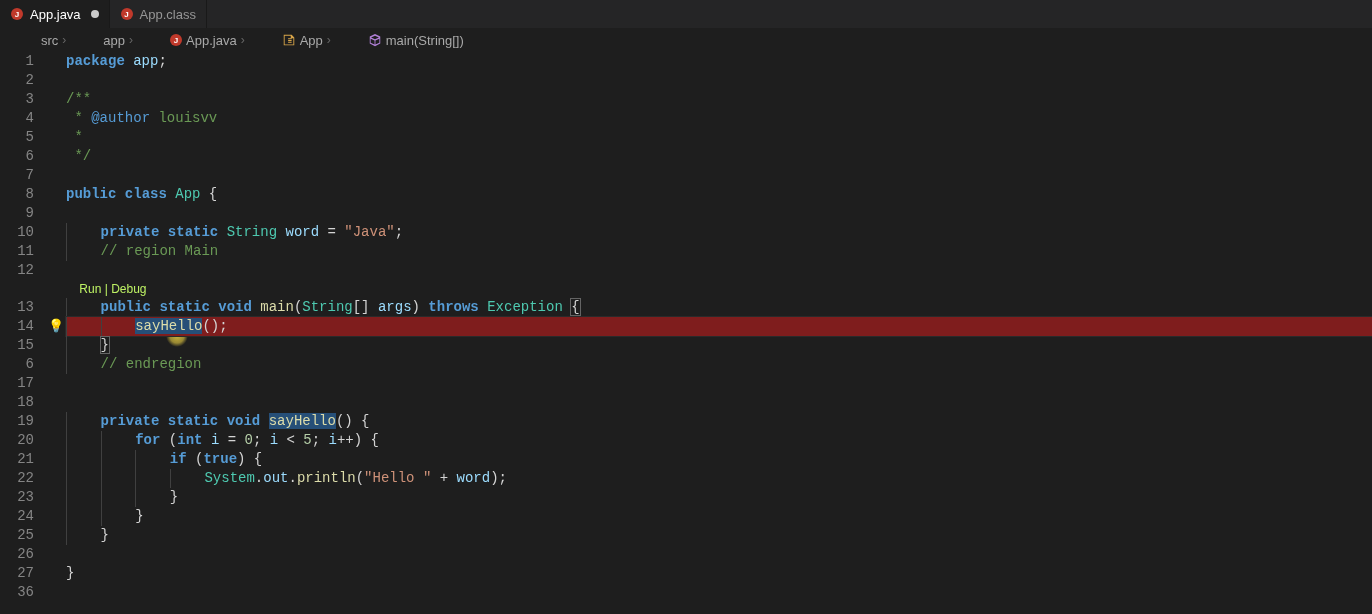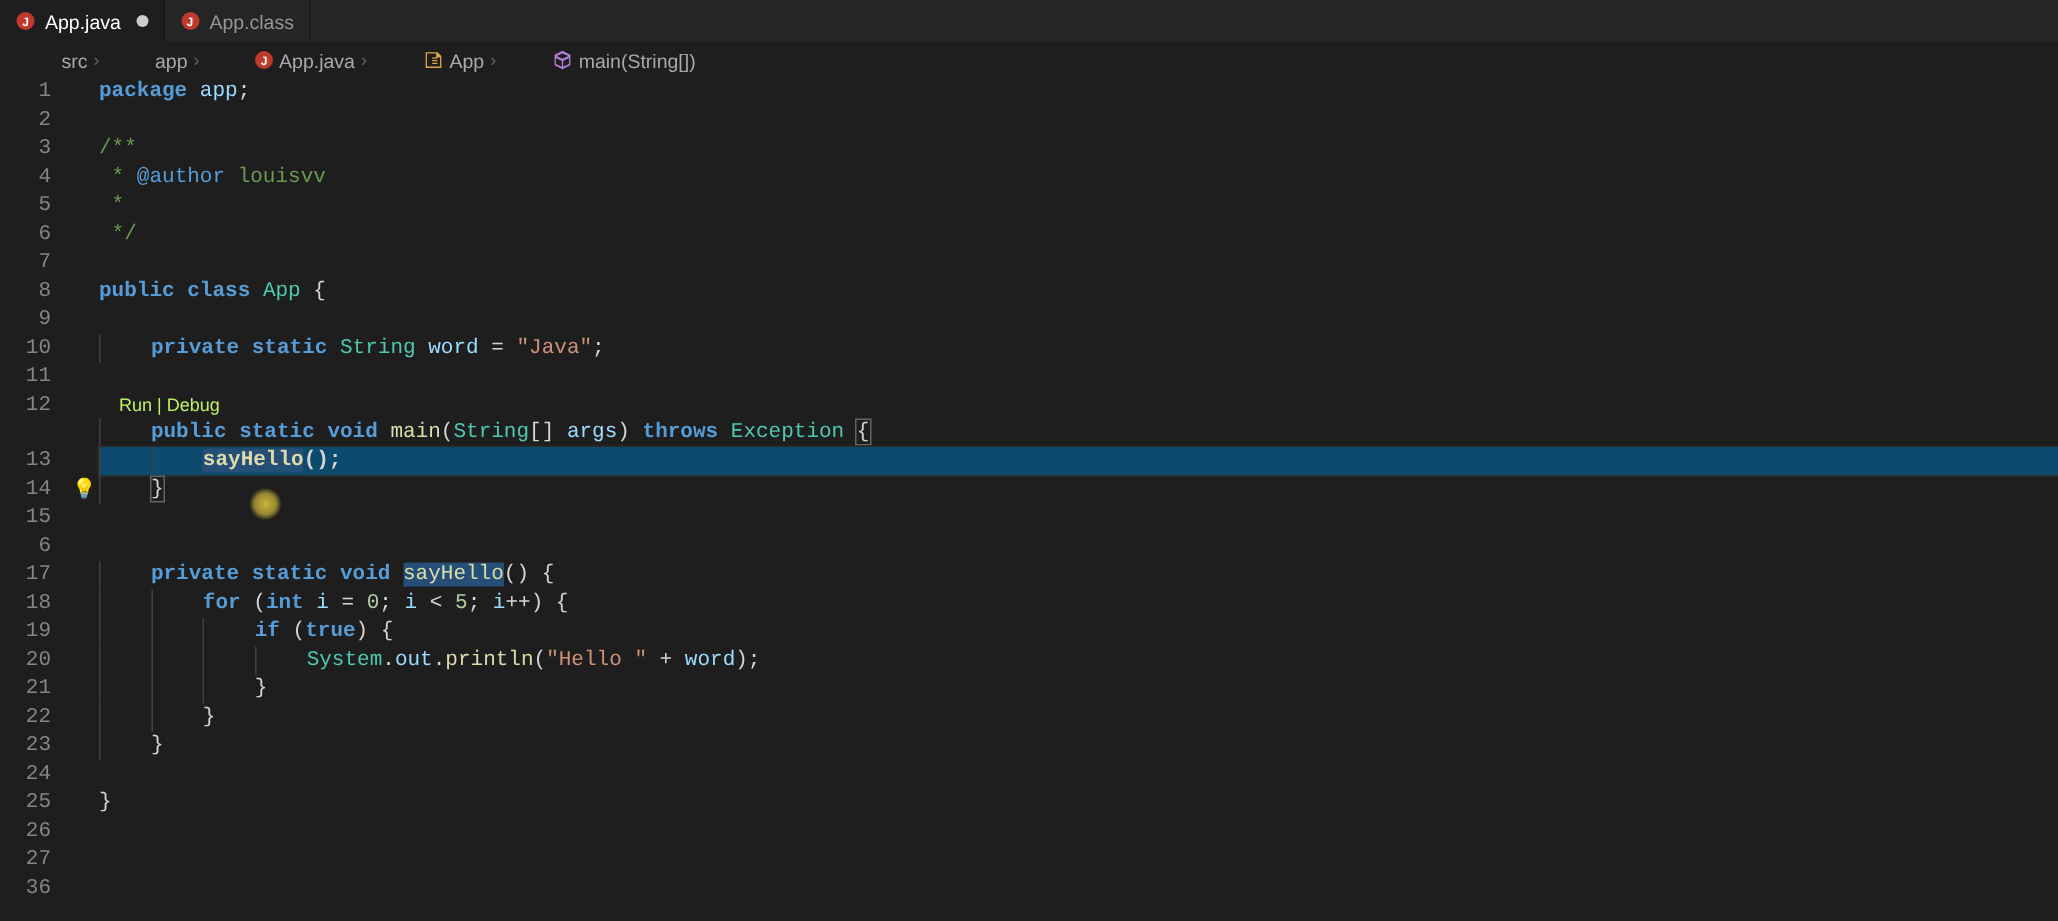--- a/index.html
+++ b/index.html
@@ -110,23 +110,22 @@
 .code {
   flex: 1;
   position: relative;
 }
 .code-line {
   height: 19px;
   white-space: pre;
   position: relative;
 }
 .code-line.highlighted {
-  background: #0c4a6e;
+  background: #7f1d1d;
   outline: 1px solid #2a2a2a;
-  font-weight: bold;
 }
 .codelens {
   height: 18px;
   font-size: 12px;
   color: #bef264;
   font-family: Liberation Sans, sans-serif;
   white-space: pre;
 }
 .indent-guide {
   display: inline-block;
@@ -281,25 +280,27 @@
   <div class="code-line"><span class="kw">package</span><span class="plain"> </span><span class="var">app</span><span class="plain">;</span></div>
       <div class="code-line"></div>
       <div class="code-line"><span class="doc">/**</span></div>
       <div class="code-line"><span class="doc"> * </span><span class="doctag">@author</span><span class="doc"> louisvv</span></div>
       <div class="code-line"><span class="doc"> *</span></div>
       <div class="code-line"><span class="doc"> */</span></div>
       <div class="code-line"></div>
       <div class="code-line"><span class="kw">public</span><span class="plain"> </span><span class="kw">class</span><span class="plain"> </span><span class="type">App</span><span class="plain"> {</span></div>
       <div class="code-line"></div>
       <div class="code-line"><span class="indent-guide">    </span><span class="kw">private</span><span class="plain"> </span><span class="kw">static</span><span class="plain"> </span><span class="type">String</span><span class="plain"> </span><span class="var">word</span><span class="plain"> = </span><span class="str">"Java"</span><span class="plain">;</span></div>
+      <div class="code-line"><span class="indent-guide">    </span><span class="cmt">// region Main</span></div>
       <div class="code-line"></div>
       <div class="codelens">    <span>Run</span> | <span>Debug</span></div>
       <div class="code-line"><span class="indent-guide">    </span><span class="kw">public</span><span class="plain"> </span><span class="kw">static</span><span class="plain"> </span><span class="kw">void</span><span class="plain"> </span><span class="fn">main</span><span class="plain">(</span><span class="type">String</span><span class="plain">[] </span><span class="var">args</span><span class="plain">) </span><span class="kw">throws</span><span class="plain"> </span><span class="type">Exception</span><span class="plain"> </span><span class="plain box">{</span></div>
       <div class="code-line highlighted"><span class="indent-guide">    </span><span class="indent-guide">    </span><span class="fn sel">sayHello</span><span class="plain">();</span></div>
       <div class="code-line"><span class="indent-guide">    </span><span class="plain box">}</span></div>
+      <div class="code-line"><span class="indent-guide">    </span><span class="cmt">// endregion</span></div>
       <div class="code-line"></div>
       <div class="code-line"></div>
       <div class="code-line"><span class="indent-guide">    </span><span class="kw">private</span><span class="plain"> </span><span class="kw">static</span><span class="plain"> </span><span class="kw">void</span><span class="plain"> </span><span class="fn sel">sayHello</span><span class="plain">() {</span></div>
       <div class="code-line"><span class="indent-guide">    </span><span class="indent-guide">    </span><span class="kw">for</span><span class="plain"> (</span><span class="kw">int</span><span class="plain"> </span><span class="var">i</span><span class="plain"> = </span><span class="num">0</span><span class="plain">; </span><span class="var">i</span><span class="plain"> &lt; </span><span class="num">5</span><span class="plain">; </span><span class="var">i</span><span class="plain">++) {</span></div>
       <div class="code-line"><span class="indent-guide">    </span><span class="indent-guide">    </span><span class="indent-guide">    </span><span class="kw">if</span><span class="plain"> (</span><span class="kw">true</span><span class="plain">) {</span></div>
       <div class="code-line"><span class="indent-guide">    </span><span class="indent-guide">    </span><span class="indent-guide">    </span><span class="indent-guide">    </span><span class="type">System</span><span class="plain">.</span><span class="var">out</span><span class="plain">.</span><span class="fn">println</span><span class="plain">(</span><span class="str">"Hello "</span><span class="plain"> + </span><span class="var">word</span><span class="plain">);</span></div>
       <div class="code-line"><span class="indent-guide">    </span><span class="indent-guide">    </span><span class="indent-guide">    </span><span class="plain">}</span></div>
       <div class="code-line"><span class="indent-guide">    </span><span class="indent-guide">    </span><span class="plain">}</span></div>
       <div class="code-line"><span class="indent-guide">    </span><span class="plain">}</span></div>
       <div class="code-line"></div>

